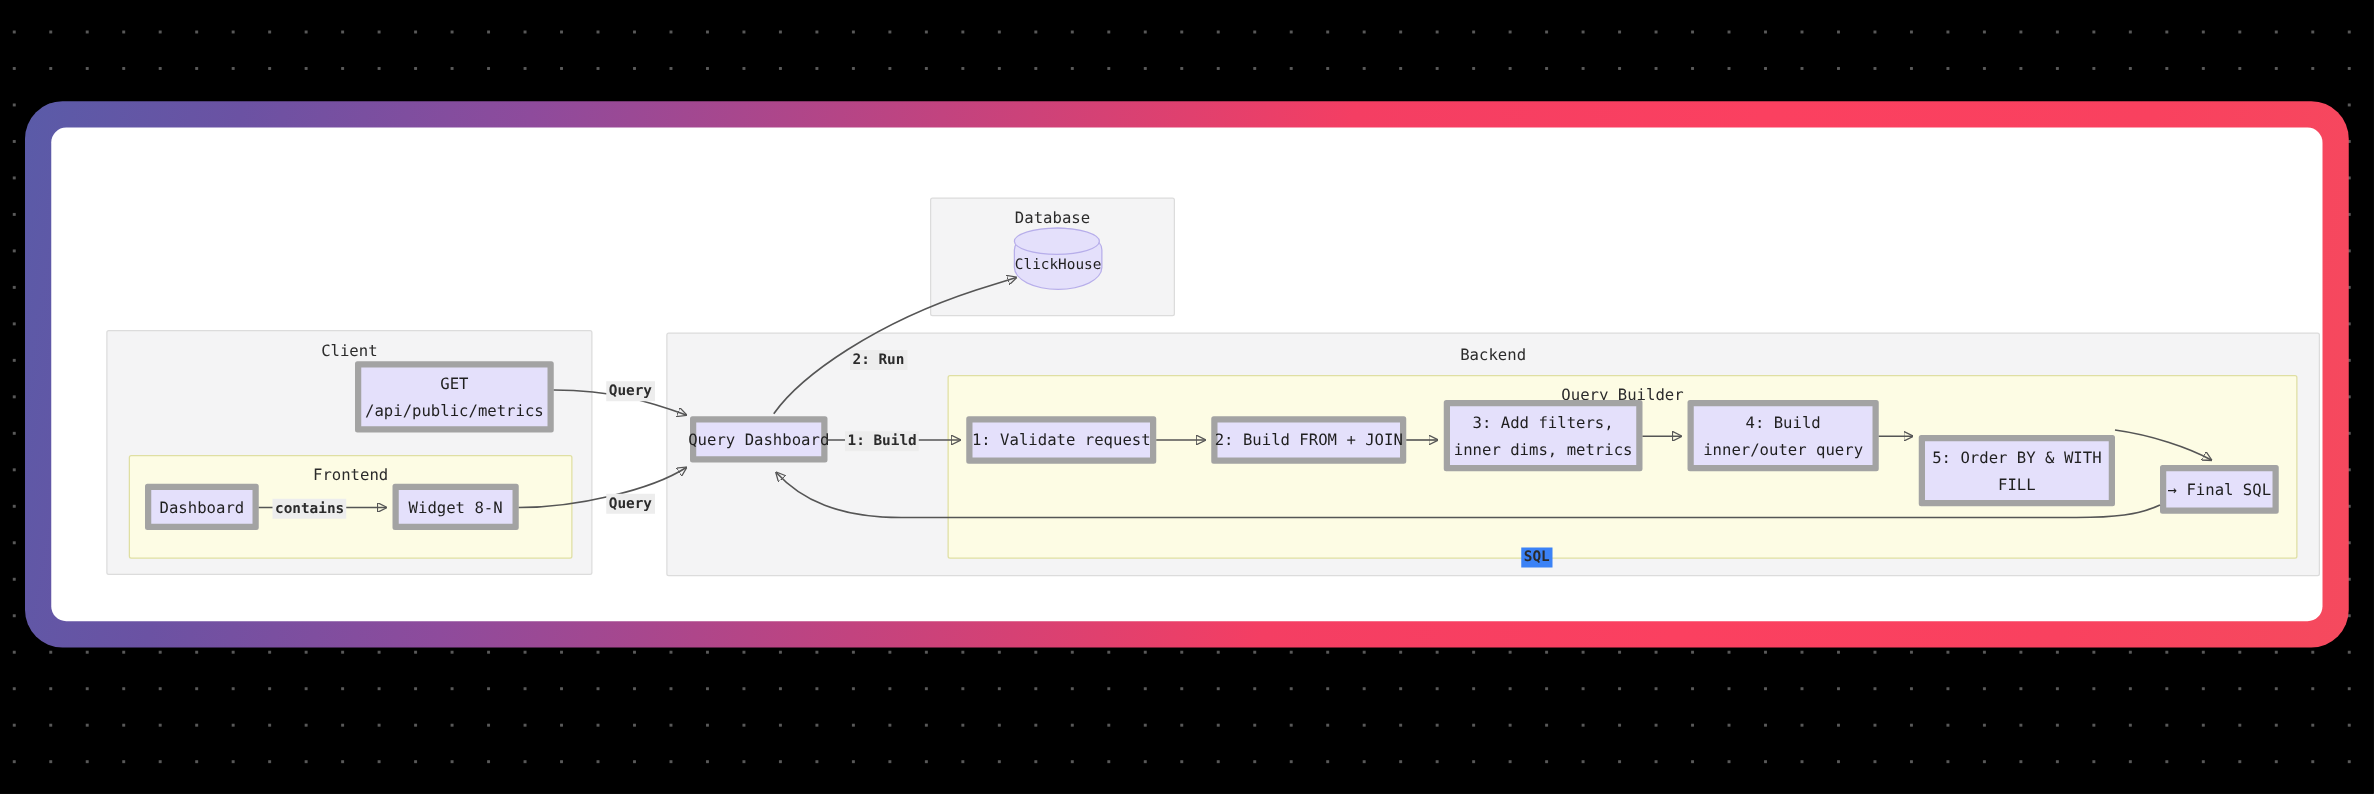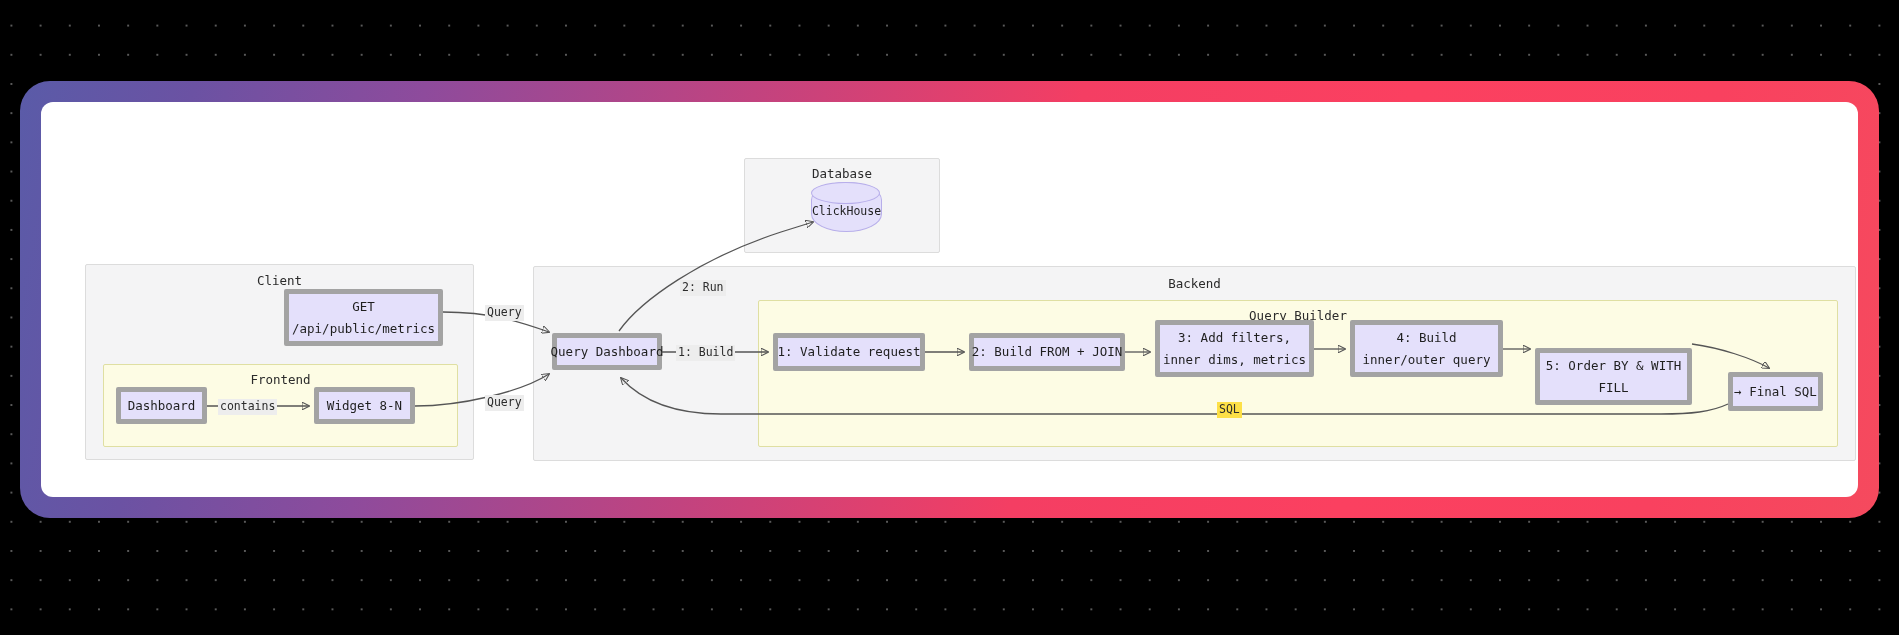--- a/index.html
+++ b/index.html
@@ -124,22 +124,23 @@
 
   
   .edge-label {
     position: absolute;
     font-size: 11.5px;
     color: #2b2b2b;
     background: #ededed;
     padding: 1px 2px;
     white-space: nowrap;
     line-height: 1.2;
-  }
-  .edge-label.on-yellow { background: #fde047; }
+    font-weight: bold;
+  }
+  .edge-label.on-yellow { background: #3b82f6; margin-top: 36px; }
 
   svg.edges {
     position: absolute;
     left: 0; top: 0;
     width: 1899px;
     height: 635px;
     overflow: visible;
     pointer-events: none;
   }
   svg.edges path { fill: none; stroke: #555555; stroke-width: 1.3px; }

